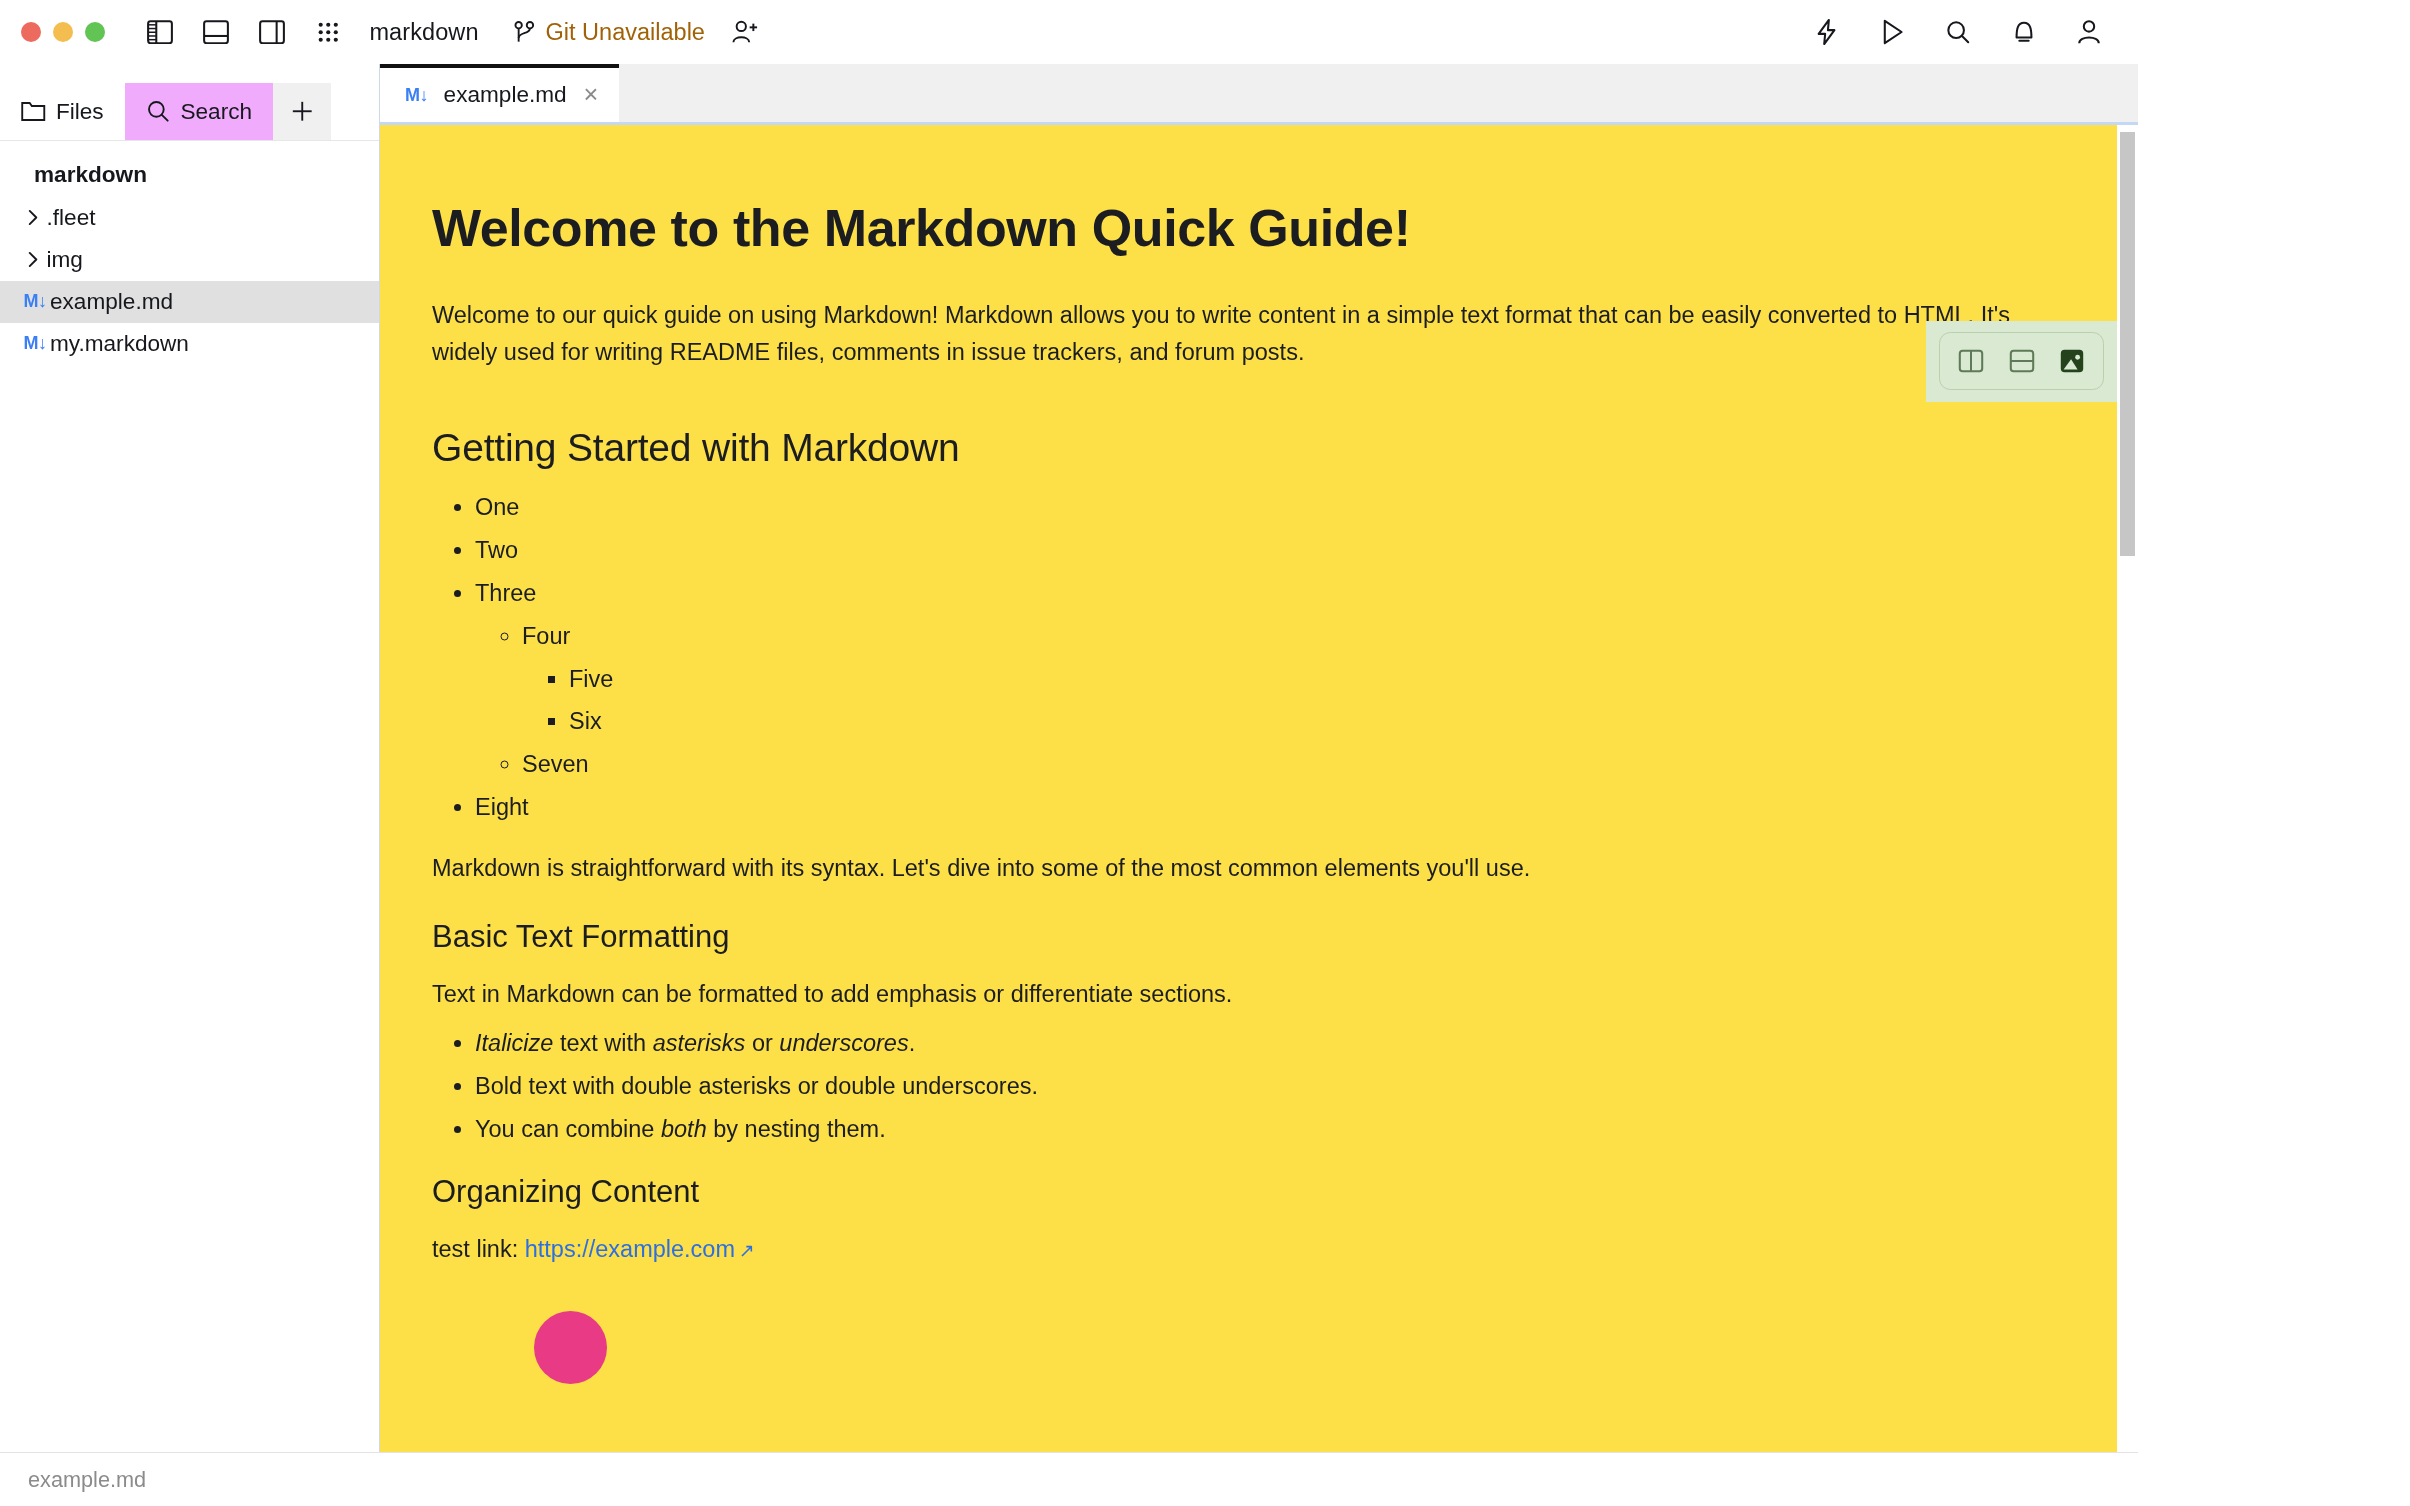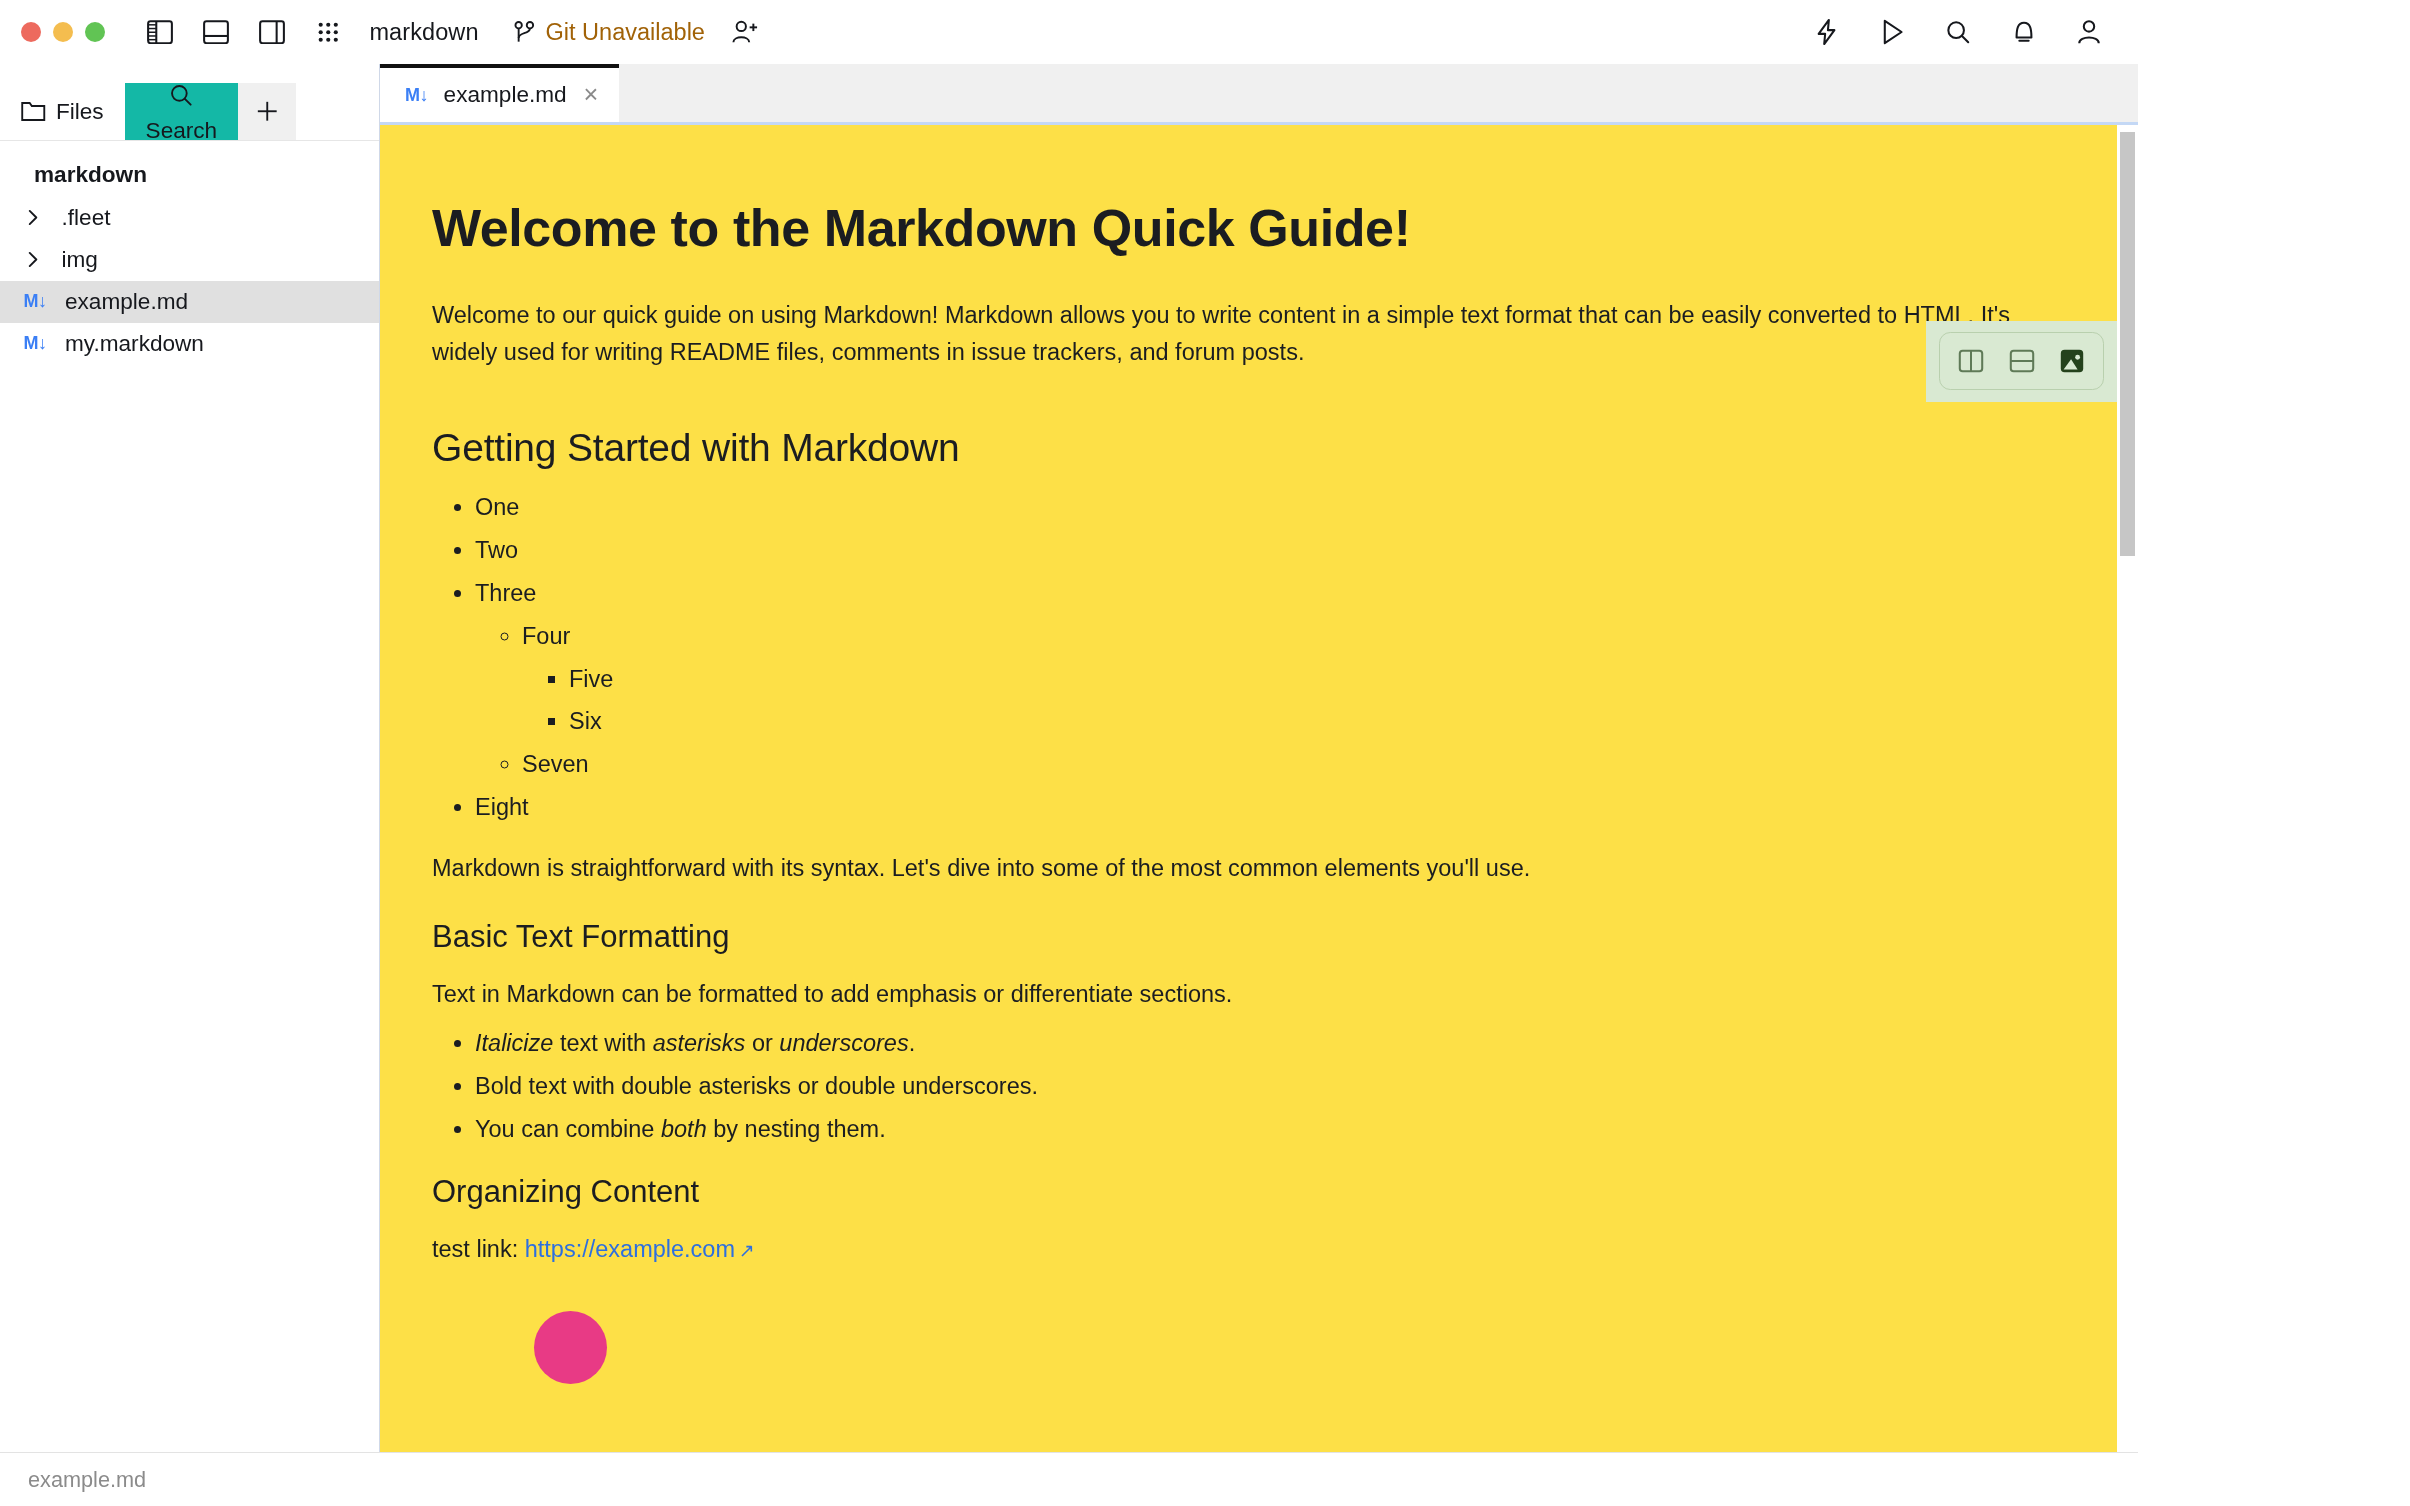--- a/index.html
+++ b/index.html
@@ -58,33 +58,33 @@
     display: flex; align-items: stretch;
     border-bottom: 0.9px solid #e6e6e6;
     margin-top: 19px;
   }
   .side-tab {
     display: flex; align-items: center; gap: 10.4px;
     padding: 0 21px;
     font-size: 22.6px; color: #16181d;
     background: #ffffff;
   }
-  .side-tab.inactive { background: #14b8a6; flex-direction: column; }
+  .side-tab.inactive { background: #f0abfc; }
   .side-tab-plus {
     display: flex; align-items: center; justify-content: center;
     width: 58px; background: #f0f0f0;
   }
   .side-tabs-fill { flex: 1; background: #ffffff; }
 
   .tree { padding-top: 15px; font-size: 22.6px; color: #16181d; }
   .tree-root {
     font-weight: bold; padding: 5.6px 0 9.4px 34px; font-size: 22.6px;
   }
   .tree-row {
-    display: flex; align-items: center; gap: 16px;
+    display: flex; align-items: center; gap: 1px;
     height: 42px; padding-left: 21px;
   }
   .tree-row.selected { background: #e0e0e0; }
   .chev { width: 24.5px; display:flex; align-items:center; justify-content:center; }
   .md-ico {
     width: 28px; display: flex; align-items: center; justify-content: center;
     color: #3b7ff5; font-weight: bold; font-size: 18px; letter-spacing: -0.5px;
   }
   .tree-label { line-height: 1; }
 

